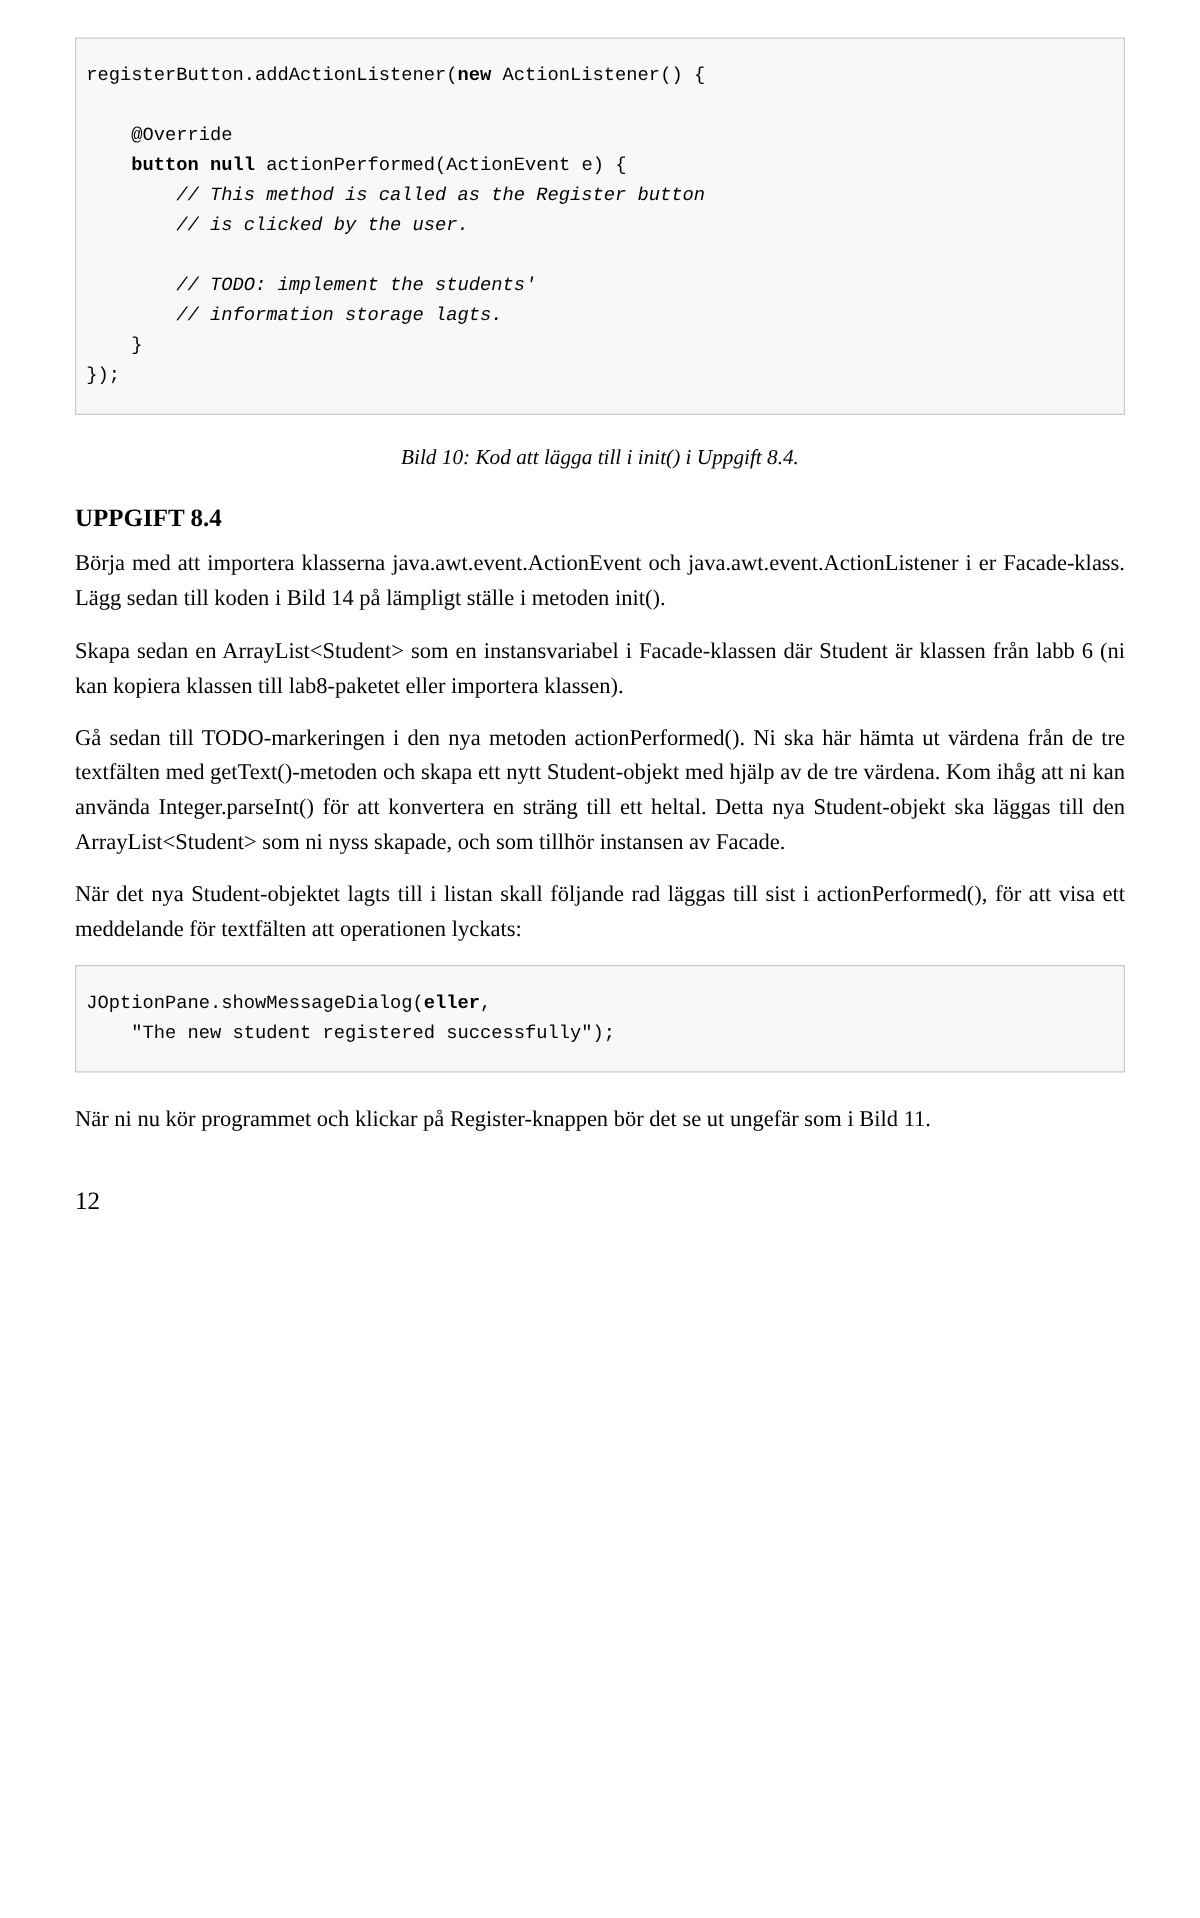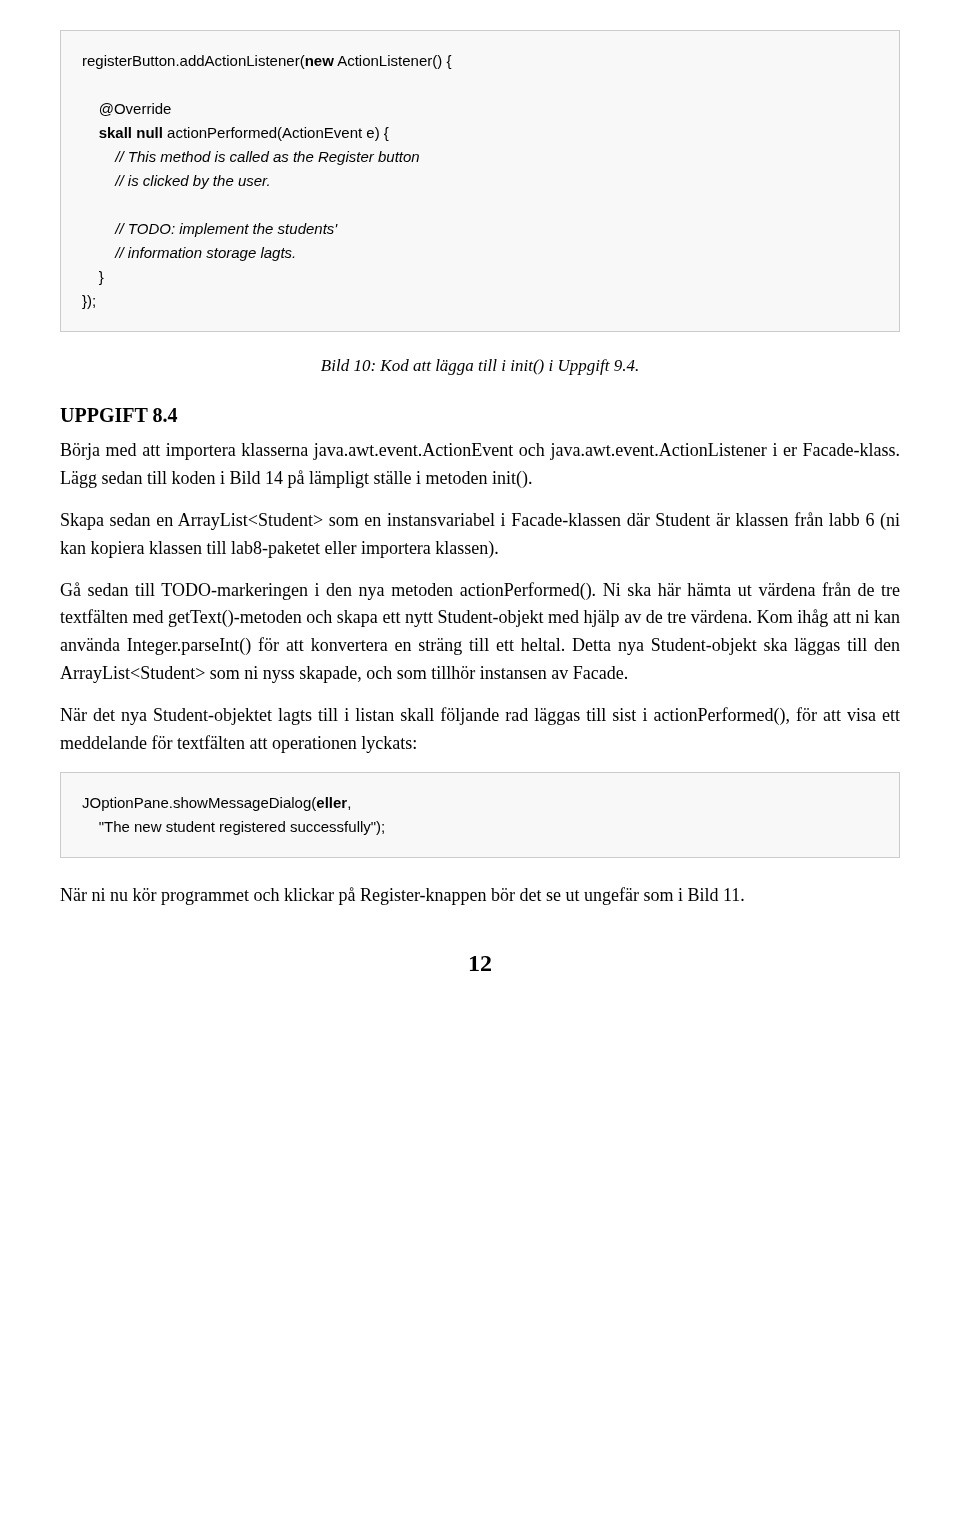--- a/index.html
+++ b/index.html
@@ -12,25 +12,25 @@
       background: #ffffff;
       font-family: "Times New Roman", Times, serif;
       font-size: 18px;
       color: #000000;
       width: 960px;
       min-height: 1534px;
       padding: 30px 60px 60px 60px;
     }
 
     .code-block {
-      font-family: Liberation Sans, sans-serif;
+      font-family: Liberation Mono, monospace;
       font-size: 15px;
       background: #f8f8f8;
       border: 1px solid #cccccc;
-      padding: 18px 21px;
+      padding: 18px 8px;
       margin-bottom: 24px;
       line-height: 1.6;
       white-space: pre;
     }
 
     .code-block .kw {
       font-weight: bold;
     }
 
     .code-block .comment {
@@ -52,42 +52,40 @@
     }
 
     p {
       font-size: 18px;
       line-height: 1.55;
       margin-bottom: 14px;
       text-align: justify;
     }
 
     .page-number {
-      text-align: center;
       margin-top: 40px;
-      font-size: 24px;
-      font-weight: bold;
+      font-size: 20px;
     }
   </style>
 </head>
 <body>
 
 <div class="code-block"><span>registerButton.addActionListener(<span class="kw">new</span> ActionListener() {
 
     @Override
-    <span class="kw">skall</span> <span class="kw">null</span> actionPerformed(ActionEvent e) {
+    <span class="kw">button</span> <span class="kw">null</span> actionPerformed(ActionEvent e) {
 <span class="comment">        // This method is called as the Register button
         // is clicked by the user.</span>
 
 <span class="comment">        // TODO: implement the students'
         // information storage lagts.</span>
     }
 });</span></div>
 
-<div class="caption">Bild 10: Kod att lägga till i init() i Uppgift 9.4.</div>
+<div class="caption">Bild 10: Kod att lägga till i init() i Uppgift 8.4.</div>
 
 <h2>UPPGIFT 8.4</h2>
 
 <p>Börja med att importera klasserna java.awt.event.ActionEvent och java.awt.event.ActionListener i er Facade-klass. Lägg sedan till koden i Bild 14 på lämpligt ställe i metoden init().</p>
 <p>Skapa sedan en ArrayList&lt;Student&gt; som en instansvariabel i Facade-klassen där Student är klassen från labb 6 (ni kan kopiera klassen till lab8-paketet eller importera klassen).</p>
 <p>Gå sedan till TODO-markeringen i den nya metoden actionPerformed(). Ni ska här hämta ut värdena från de tre textfälten med getText()-metoden och skapa ett nytt Student-objekt med hjälp av de tre värdena. Kom ihåg att ni kan använda Integer.parseInt() för att konvertera en sträng till ett heltal. Detta nya Student-objekt ska läggas till den ArrayList&lt;Student&gt; som ni nyss skapade, och som tillhör instansen av Facade.</p>
 <p>När det nya Student-objektet lagts till i listan skall följande rad läggas till sist i actionPerformed(), för att visa ett meddelande för textfälten att operationen lyckats:</p>
 
 <div class="code-block"><span>JOptionPane.showMessageDialog(<span class="kw">eller</span>,
     "The new student registered successfully");</span></div>

